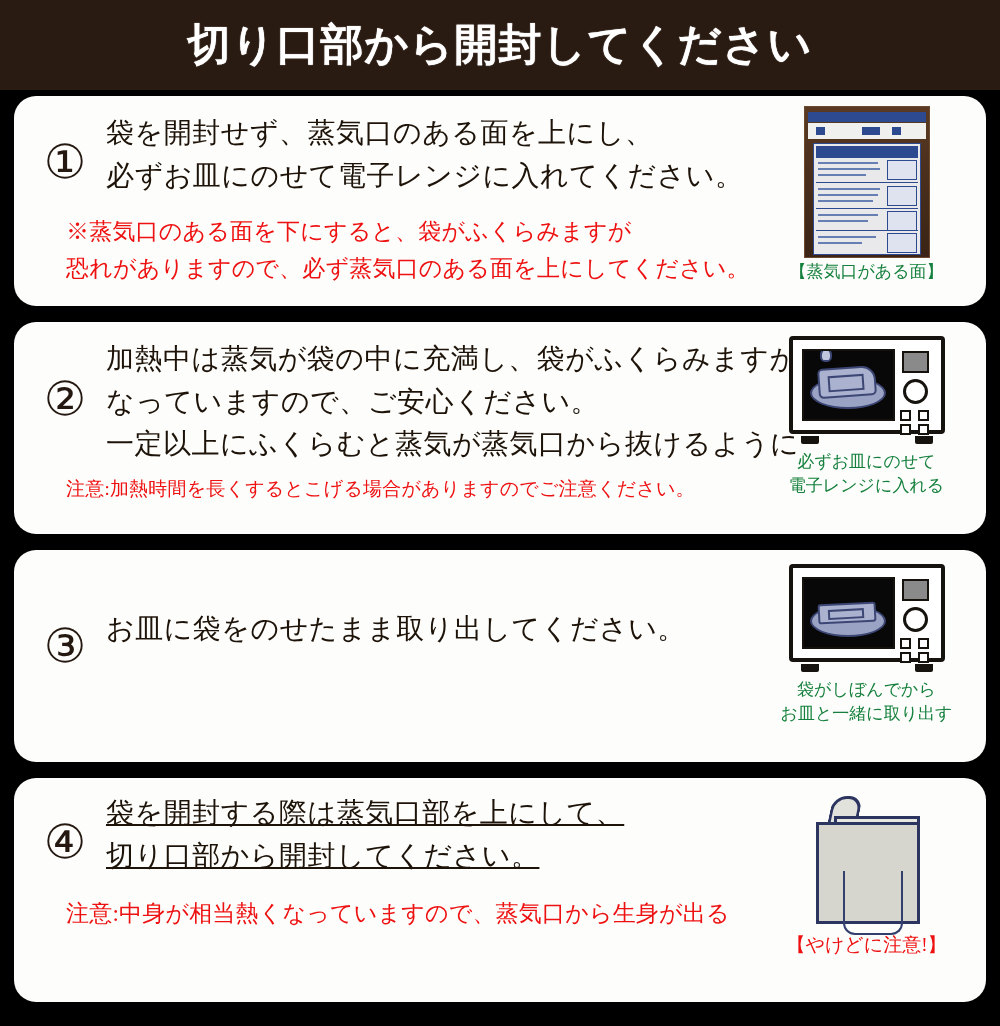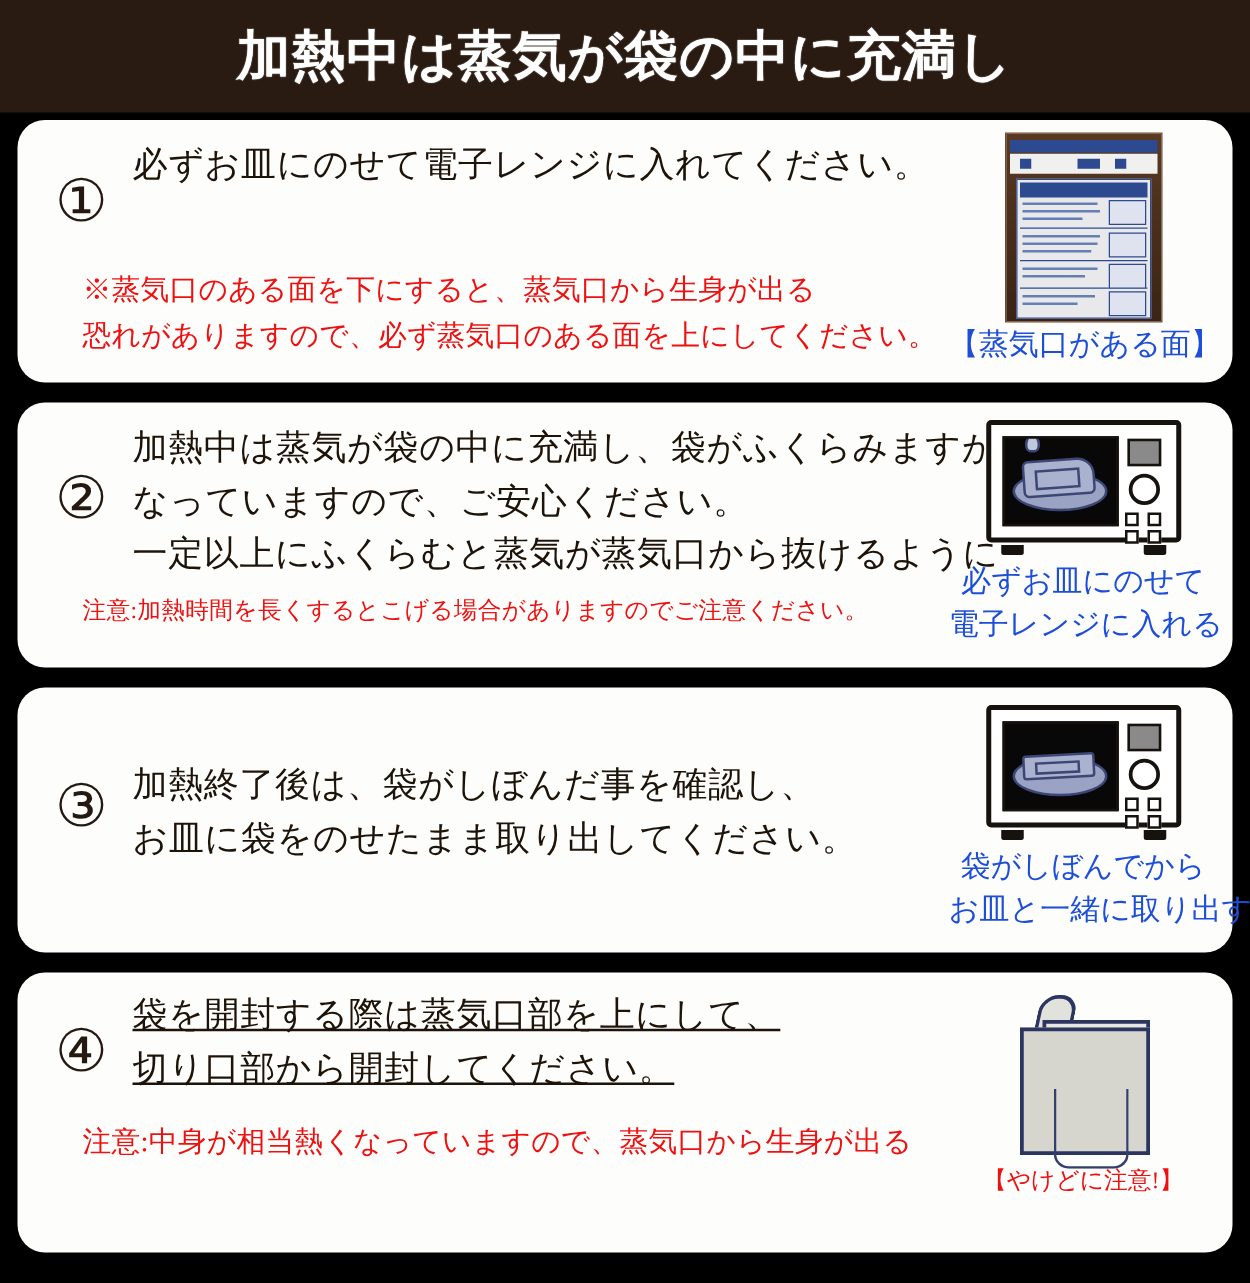--- a/index.html
+++ b/index.html
@@ -99,22 +99,22 @@
   
   .figure {
     position: absolute;
     right: 12px;
     top: 0;
     width: 215px;
     height: 100%;
     text-align: center;
   }
   .fig-caption {
-    color: #1d4ed8;
-    font-size: 24px;
+    color: #15803d;
+    font-size: 17px;
     line-height: 1.4;
     white-space: nowrap;
   }
   .fig-caption.red { color: #ee1111; font-size: 19px; }
 
   
   .pkg-photo {
     position: relative;
     width: 124px;
     height: 150px;
@@ -298,33 +298,34 @@
     border-radius: 14px 14px 0 0;
     background: #e2e2dc;
     transform: skewX(-12deg);
     box-sizing: border-box;
   }
 </style>
 </head>
 <body>
 
 <div class="header">
-  <div class="header-title">加熱中は蒸気が袋の中に充満し</div>
+  <div class="header-title">切り口部から開封してください</div>
 </div>
 
 <div class="panel" id="panel-1">
   <div class="panel-inner">
     <div class="step-num">①</div>
 
     <div class="body-text">
+      <div>袋を開封せず、蒸気口のある面を上にし、</div>
       <div>必ずお皿にのせて電子レンジに入れてください。</div>
     </div>
 
     <div class="warn-text">
-      <div>※蒸気口のある面を下にすると、蒸気口から生身が出る</div>
+      <div>※蒸気口のある面を下にすると、袋がふくらみますが</div>
       <div>恐れがありますので、必ず蒸気口のある面を上にしてください。</div>
     </div>
 
     <div class="figure">
       <div class="pkg-photo">
         <div class="pkg-topband"></div>
         <div class="pkg-whiteband">
           <div class="pkg-wb-icon" style="left:8px;"></div>
           <div class="pkg-wb-icon" style="left:54px;width:18px;"></div>
           <div class="pkg-wb-icon" style="left:84px;"></div>
@@ -393,21 +394,20 @@
       <div class="fig-caption">電子レンジに入れる</div>
     </div>
   </div>
 </div>
 
 <div class="panel" id="panel-3">
   <div class="panel-inner">
     <div class="step-num">③</div>
 
     <div class="body-text">
-      <div>加熱終了後は、袋がしぼんだ事を確認し、</div>
       <div>お皿に袋をのせたまま取り出してください。</div>
     </div>
 
     <div class="figure">
       <div class="mw">
         <div class="mw-body">
           <div class="mw-window">
             <div class="mw-plate"></div>
             <div class="mw-bag flat">
               <div class="mw-bag-inner"></div>

